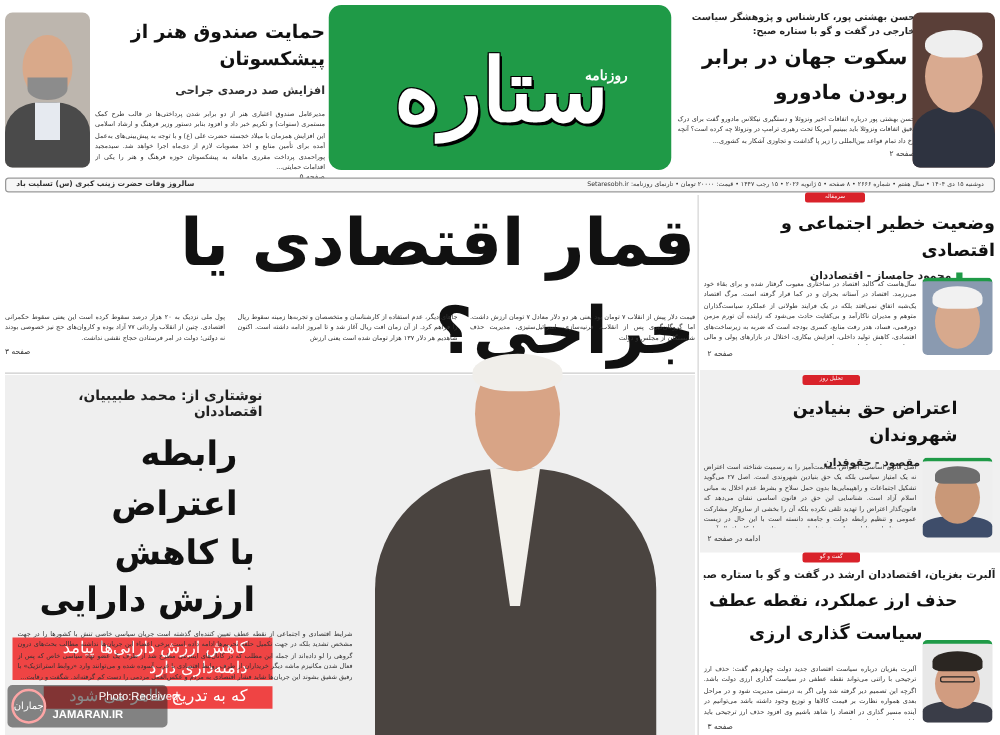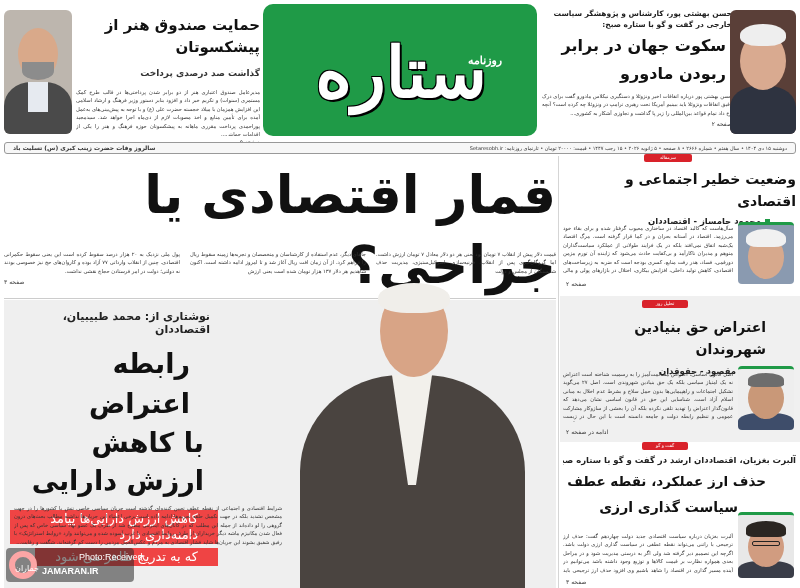--- a/index.html
+++ b/index.html
@@ -29,37 +29,37 @@
   .green-box { background: #ef4444; color: #fff; font-weight: normal; font-size: 13px; line-height: 16px; padding: 1px 20px; display: inline-block; direction: rtl; }
   .divider { background: #ccc; height: 1px; }
 
   .right-col { left: 563px; width: 233px; }
   .gray-panel { background: #f0f0f0; }
   .byline { font-size: 8.5px; direction: rtl; color: #222; font-weight: bold; }
   .byline .dot { display: inline-block; width: 5px; height: 5px; background: #1f9a47; margin-left: 4px; vertical-align: middle; }
   .small-photo { border-radius: 4px; border-top: 3px solid #1f9a47; overflow: hidden; background: #9aa0a8; }
 
   .watermark { left: 6px; top: 548px; width: 128px; height: 34px; background: rgba(40,40,40,0.55); border-radius: 4px; }
-  .watermark .logo { position: absolute; left: 3px; top: 3px; width: 28px; height: 28px; border-radius: 50%; border: 6px solid #fca5a5; color: #fff; font-size: 8px; line-height: 24px; text-align: center; }
+  .watermark .logo { position: absolute; left: 3px; top: 3px; width: 28px; height: 28px; border-radius: 50%; border: 2px solid #fca5a5; color: #fff; font-size: 8px; line-height: 24px; text-align: center; }
   .watermark .t1 { position: absolute; left: 36px; top: 4px; color: #fff; font-size: 9px; font-family: "Liberation Sans", sans-serif; padding-left: 37px; }
   .watermark .t2 { position: absolute; left: 36px; top: 18px; color: #fff; font-size: 9px; font-weight: bold; font-family: "Liberation Sans", sans-serif; }
 </style>
 </head>
 <body>
 
 <div class="abs photo" style="left:4px;top:10px;width:68px;height:124px;">
   <div class="suit" style="left:0;top:72px;width:68px;height:60px;background:#4a4a4a;"></div>
   <div class="collar" style="left:24px;top:72px;width:20px;height:30px;background:#e6eaf0;"></div>
   <div class="head" style="left:14px;top:18px;width:40px;height:52px;background:#d9a98a;"></div>
   <div class="hair" style="left:18px;top:52px;width:32px;height:18px;background:#8c8c8c;border-radius:0 0 50% 50%;"></div>
 </div>
 
 <div class="abs rtl" style="left:76px;top:14px;width:184px;height:126px;">
   <div class="headline" style="font-size:15px;line-height:22px;">حمایت صندوق هنر از پیشکسوتان</div>
-  <div style="font-size:9px;font-weight:bold;margin-top:10px;color:#333;">گذاشت صد درصدی پرداخت</div>
+  <div style="font-size:9px;font-weight:bold;margin-top:10px;color:#333;">افزایش صد درصدی جراحی</div>
   <div class="body-text" style="margin-top:10px;height:48px;overflow:hidden;">مدیرعامل صندوق اعتباری هنر از دو برابر شدن پرداختی‌ها در قالب طرح کمک مستمری (سنوات) و تکریم خبر داد و افزود بنابر دستور وزیر فرهنگ و ارشاد اسلامی این افزایش همزمان با میلاد خجسته حضرت علی (ع) و با توجه به پیش‌بینی‌های به‌عمل آمده برای تأمین منابع و اخذ مصوبات لازم از دی‌ماه اجرا خواهد شد. سید‌مجید پوراحمدی پرداخت مقرری ماهانه به پیشکسوتان حوزه فرهنگ و هنر را یکی از اقدامات حمایتی...</div>
   <div class="page-ref" style="margin-top:2px;">صفحه ۵</div>
 </div>
 
 <div class="abs masthead-logo">
   <div class="brand">ستاره صبح</div>
   <div class="sub">روزنامه</div>
 </div>
 
 <div class="abs rtl" style="left:542px;top:8px;width:190px;height:130px;">

